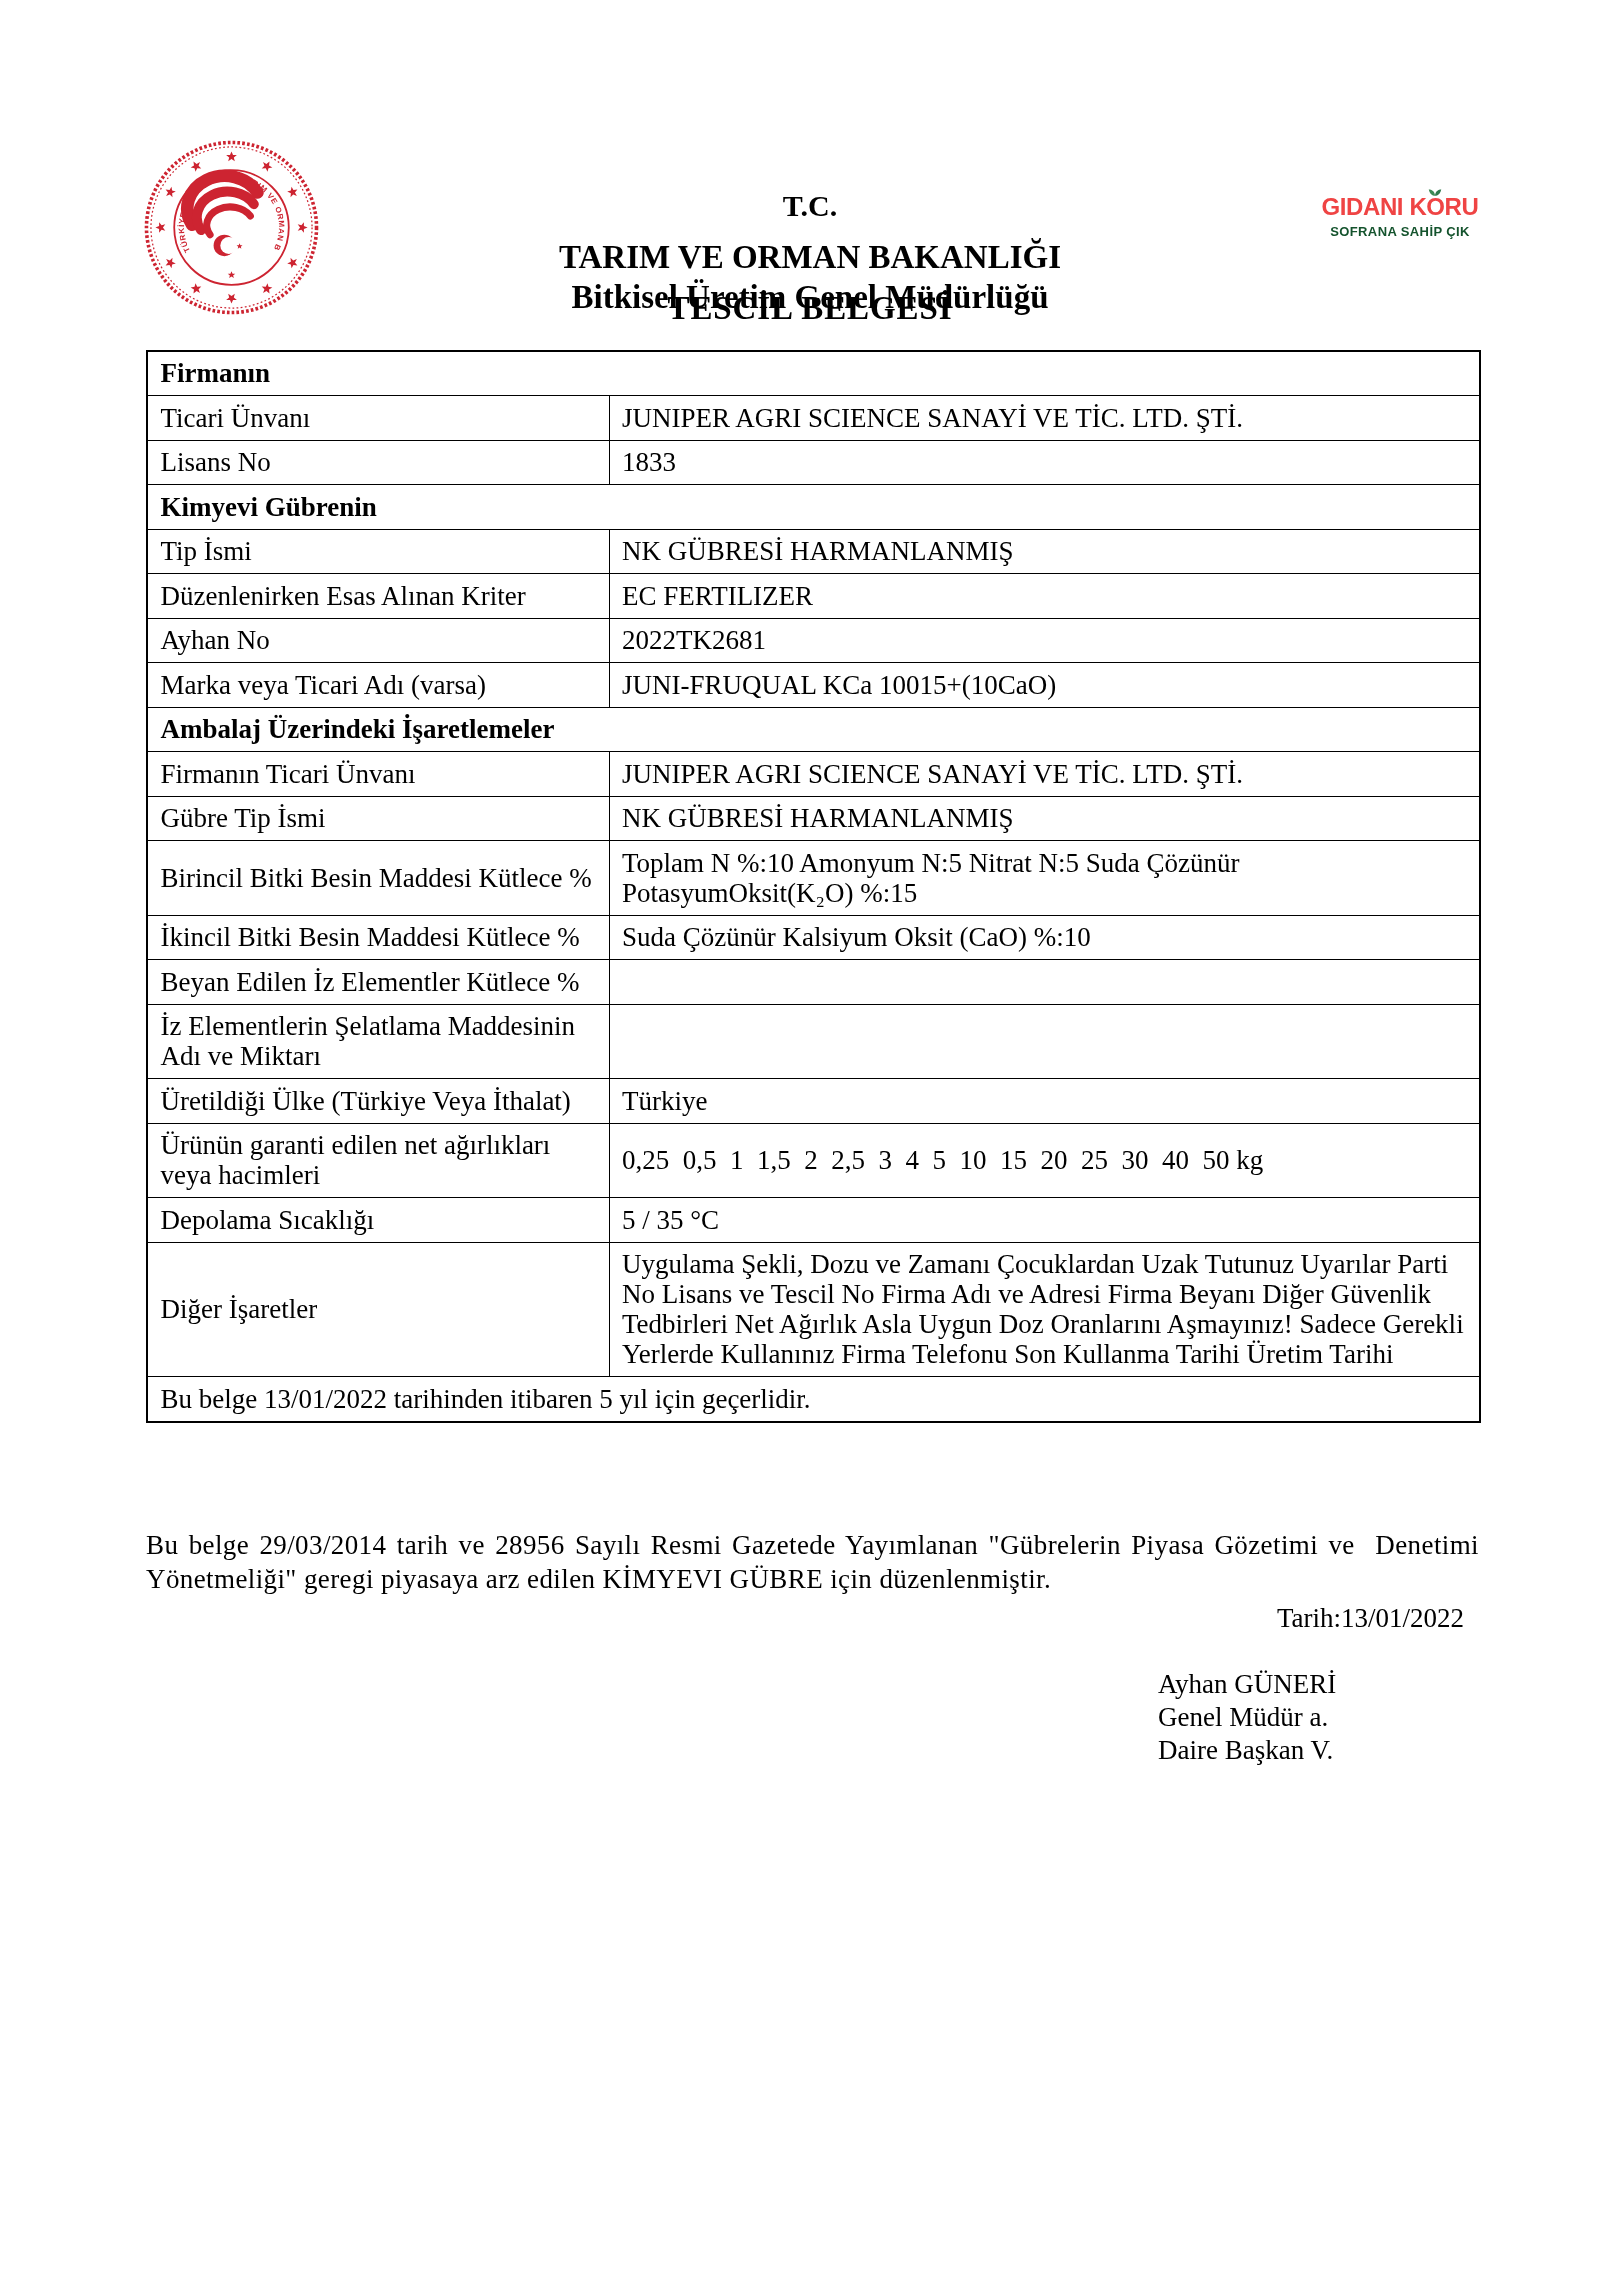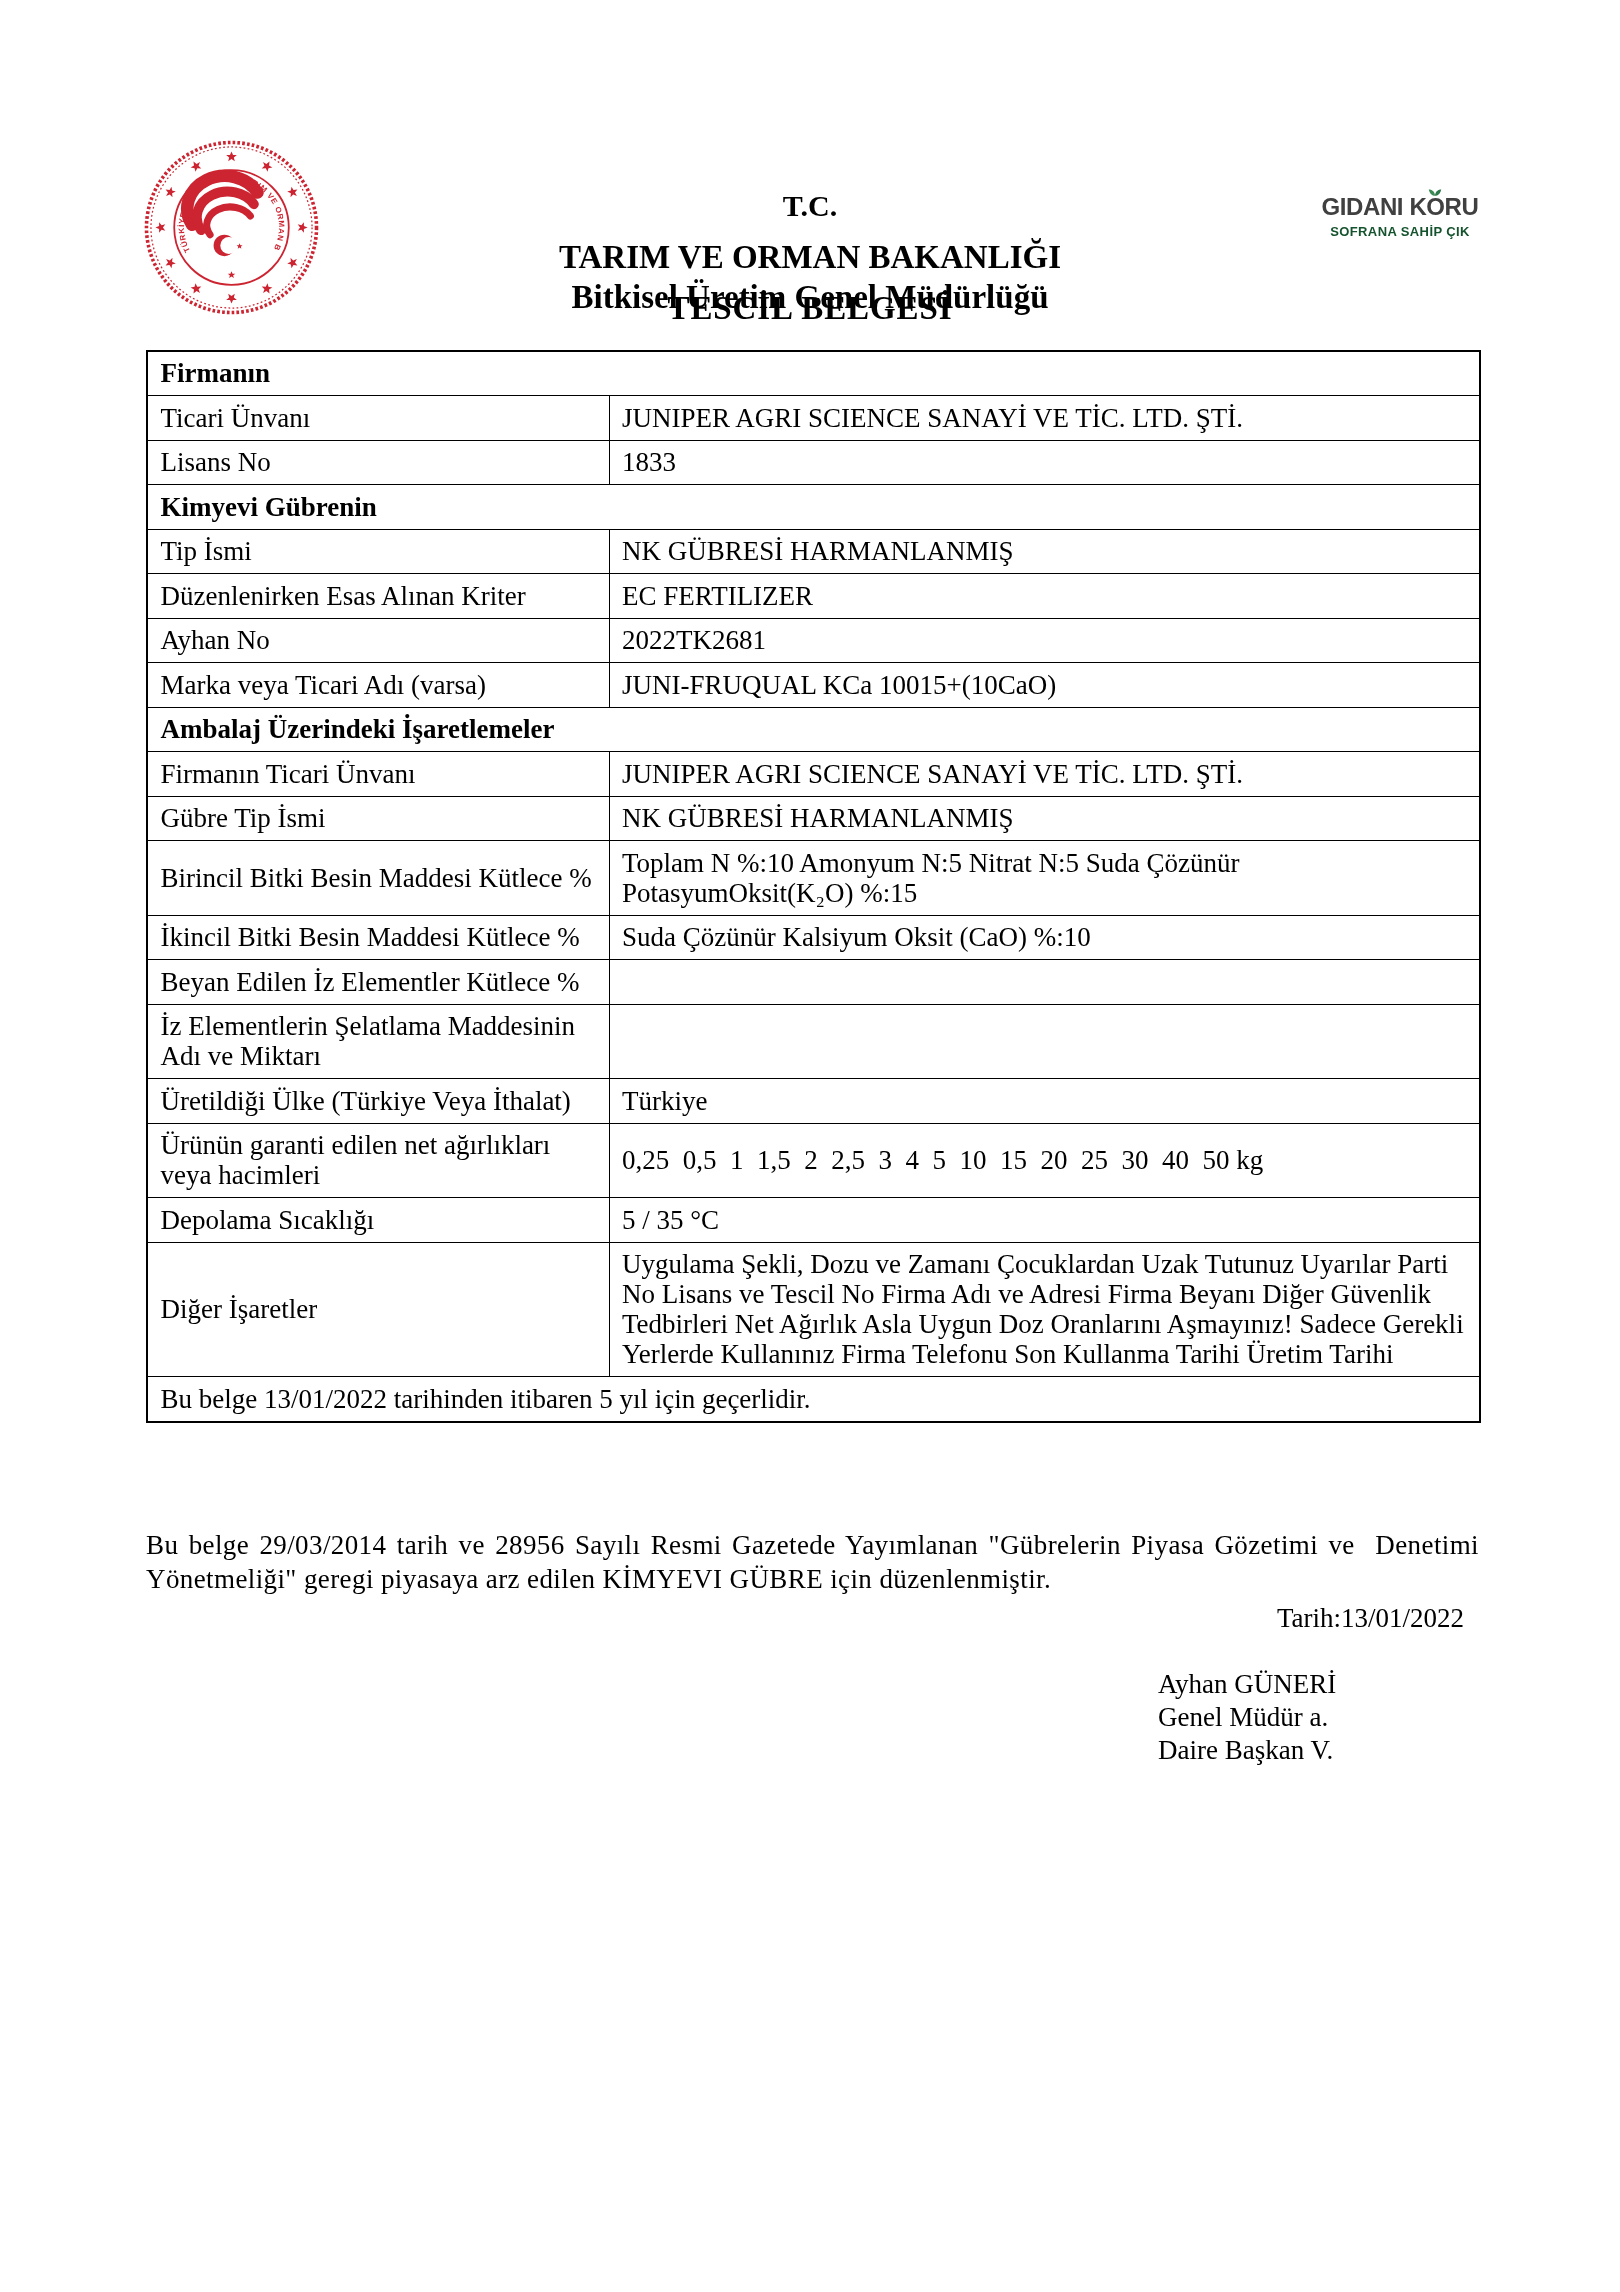--- a/index.html
+++ b/index.html
@@ -27,21 +27,21 @@
     text-align:center;font-weight:bold;font-size:33px;letter-spacing:0.9px;
   }
 
   .food-logo{
     position:absolute;left:1306px;top:195px;width:188px;
     text-align:center;
     font-family:"Liberation Sans","DejaVu Sans",sans-serif;
     line-height:1;
   }
   .food-logo-title{
-    font-size:24px;font-weight:800;color:#404040;letter-spacing:-0.4px;
+    font-size:24px;font-weight:800;color:#ef4444;letter-spacing:-0.4px;
     white-space:nowrap;
   }
   .koru-o{position:relative;display:inline-block;}
   .koru-o svg{position:absolute;left:50%;top:-9px;transform:translateX(-50%);}
   .food-logo-tagline{
     margin-top:6.3px;font-size:13px;font-weight:bold;color:#14532d;letter-spacing:0.4px;
     white-space:nowrap;
   }
 
   

